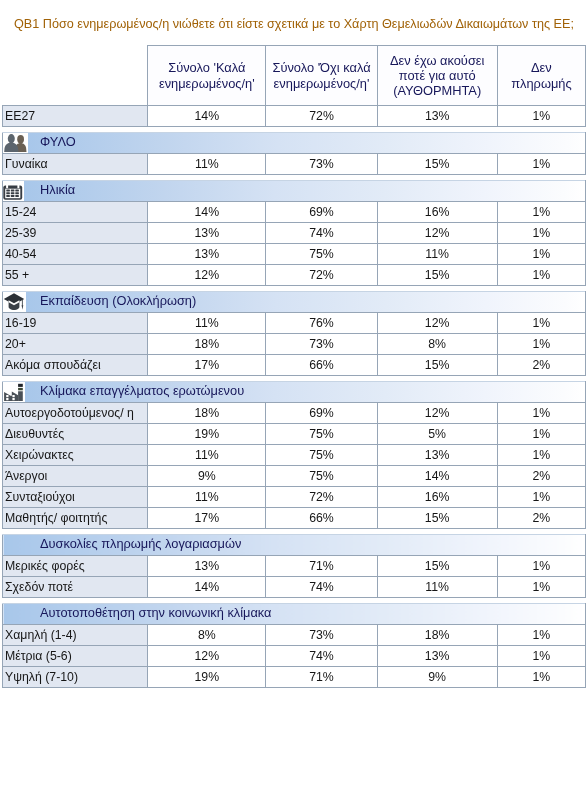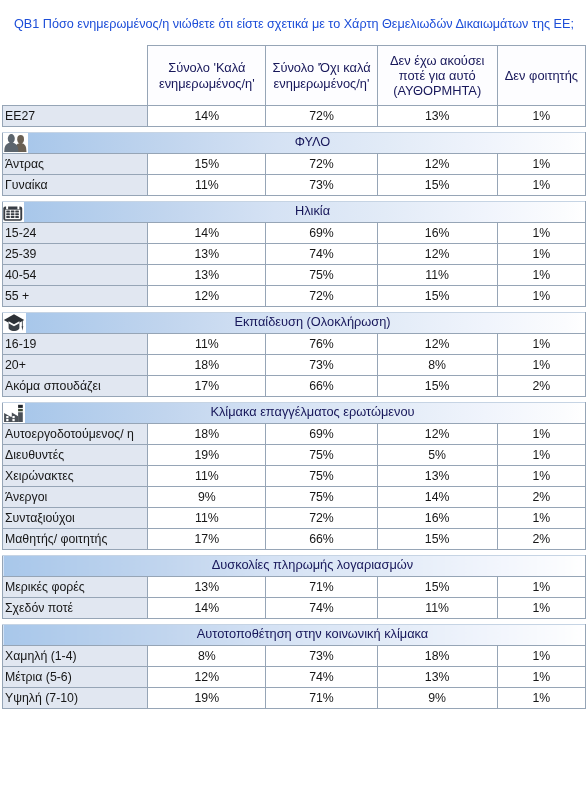--- a/index.html
+++ b/index.html
@@ -1,39 +1,39 @@
 <!DOCTYPE html>
 <html><head>
 <meta charset="utf-8">
 <title>QB1</title>
 <style>
   html,body{margin:0;padding:0;background:#ffffff;}
   body{width:586px;height:799px;overflow:hidden;font-family:"Liberation Sans",sans-serif;
        }
   .page{position:relative;width:586px;height:799px;background:#fff;}
-  .question{position:absolute;left:14px;top:17px;font-size:12.65px;color:#1d4ed8;white-space:nowrap;}
+  .question{position:absolute;left:14px;top:17px;font-size:12.65px;color:#a16207;white-space:nowrap;}
   .tbl{position:absolute;left:2px;top:45px;width:584px;}
 
   .grp{border-collapse:collapse;table-layout:fixed;width:584px;}
   .grp td{padding:0;margin:0;font-size:12.3px;color:#1a1a1a;height:21px;
           box-sizing:border-box;}
   .hdr td{border:1px solid #96a5b6;background:#fdfdff;color:#17175a;
           text-align:center;vertical-align:middle;font-size:12.85px;line-height:15.3px;
           padding:2px 5px;height:60px;}
   .hdr td.blank{border:none;background:transparent;}
   .datarow td.lab{border:1px solid #96a5b6;background:#e1e7f1;
                   padding-left:2px;text-align:left;color:#161616;}
   .datarow td.val{border:1px solid #96a5b6;background:#ffffff;text-align:center;color:#161616;}
 
   .bandcell{border:1px solid #96a5b6;border-top-color:#c6d4e4;padding:0;height:21px;position:relative;
             background:linear-gradient(to right,#a8c7ea 0px,#c1d5ee 161px,#d5e2f4 271px,#e2ebf7 381px,#f0f4fc 481px,#fbfcfe 560px,#ffffff 581px);}
   .bandcell.withicon{background-color:#ffffff;background-repeat:no-repeat;
       background-image:linear-gradient(to right,#a8c7ea 0px,#c1d5ee 140px,#d5e2f4 250px,#e2ebf7 360px,#f0f4fc 460px,#fbfcfe 539px,#ffffff 560px);}
   .bandtitle{position:absolute;left:0;right:0;top:0;height:29px;line-height:18px;
-             text-align:center;color:#17175a;font-size:12.8px;padding-left:37px;box-sizing:border-box;}
+             text-align:left;color:#17175a;font-size:12.8px;padding-left:37px;box-sizing:border-box;}
   .icon{position:absolute;left:0px;top:0px;height:19px;display:block;line-height:0;}
   .icon svg{display:block;}
   .spacer{height:5px;font-size:0;line-height:0;}
 </style>
 </head>
 <body>
 
 <div class="page">
   <div class="question">QB1 Πόσο ενημερωμένος/η νιώθετε ότι είστε σχετικά με το Χάρτη Θεμελιωδών Δικαιωμάτων της ΕΕ;</div>
   <div class="tbl" id="table-root">
@@ -44,21 +44,21 @@
           <col style="width:111px">
           <col style="width:120px">
           <col style="width:88px">
         </colgroup>
         <tbody>
           <tr class="hdr">
             <td class="blank"></td>
             <td>Σύνολο 'Καλά ενημερωμένος/η'</td>
             <td>Σύνολο 'Όχι καλά ενημερωμένος/η'</td>
             <td>Δεν έχω ακούσει ποτέ για αυτό (ΑΥΘΟΡΜΗΤΑ)</td>
-            <td>Δεν φοιτητής</td>
+            <td>Δεν πληρωμής</td>
           </tr>
           <tr class="datarow">
             <td class="lab">EE27</td>
             <td class="val">14%</td>
             <td class="val">72%</td>
             <td class="val">13%</td>
             <td class="val">1%</td>
           </tr>
         </tbody>
       </table>
@@ -81,27 +81,20 @@
                     <path d="M17.6 9.9c2.9 0 5.2 2.2 5.5 5.1l.4 4.0h-11.8l.4-4.0c.3-2.9 2.6-5.1 5.5-5.1z"></path>
                   </g>
                   <g fill="#5c656e">
                     <ellipse cx="8.3" cy="5.7" rx="3.5" ry="4.7"></ellipse>
                     <path d="M8.3 9.6c3.6 0 6.4 2.5 6.8 5.9l.3 3.5H1.2l.3-3.5c.4-3.4 3.2-5.9 6.8-5.9z"></path>
                   </g>
                 </svg>
               </span>
               <span class="bandtitle shift">ΦΥΛΟ</span>
             </td>
-          </tr>
-          <tr class="datarow">
-            <td class="lab">Άντρας</td>
-            <td class="val">15%</td>
-            <td class="val">72%</td>
-            <td class="val">12%</td>
-            <td class="val">1%</td>
           </tr>
           <tr class="datarow">
             <td class="lab">Γυναίκα</td>
             <td class="val">11%</td>
             <td class="val">73%</td>
             <td class="val">15%</td>
             <td class="val">1%</td>
           </tr>
         </tbody>
       </table>

